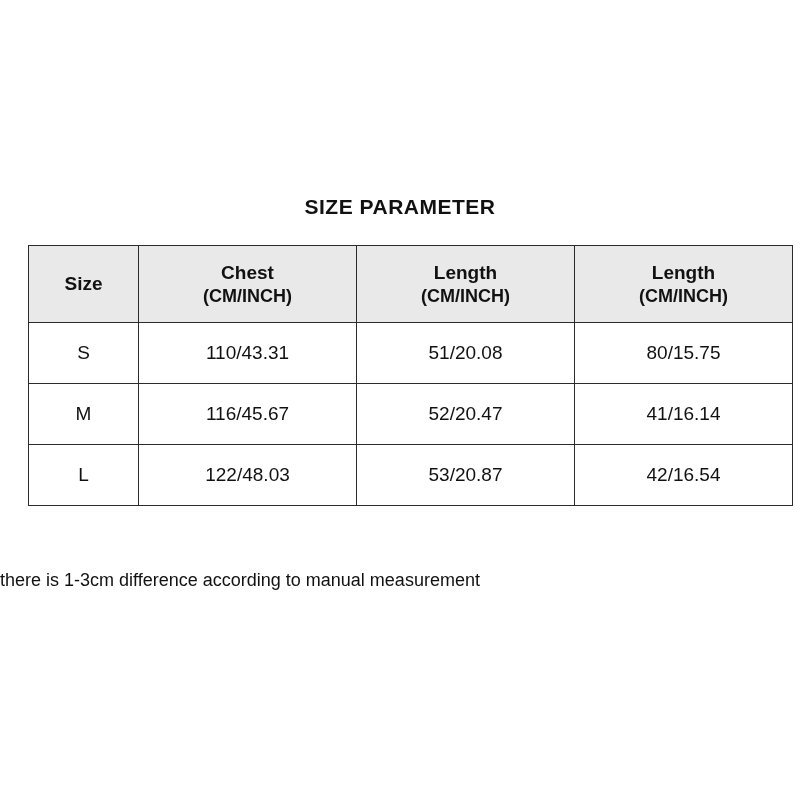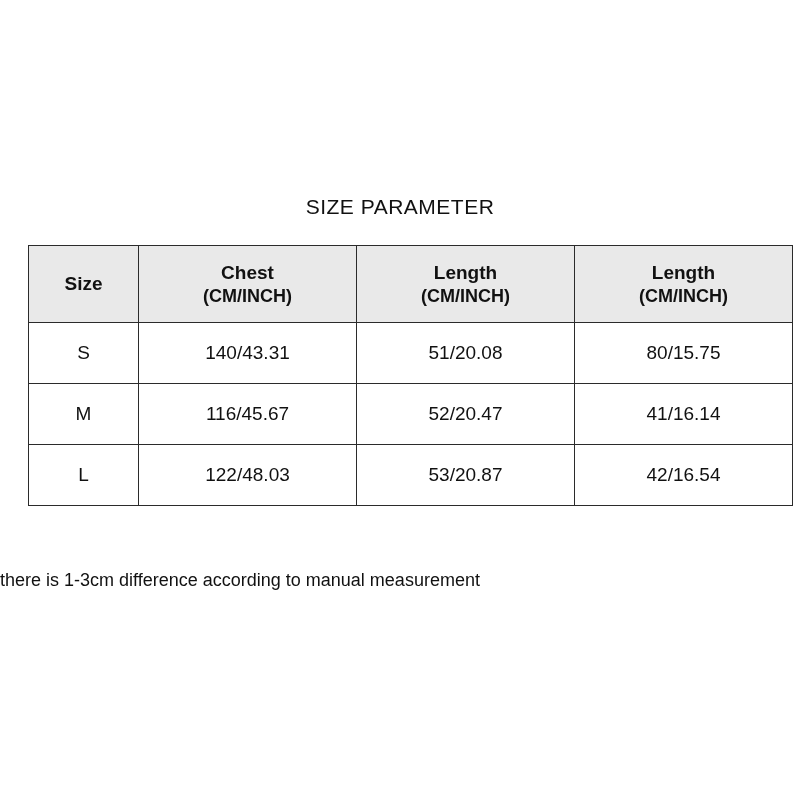--- a/index.html
+++ b/index.html
@@ -20,21 +20,21 @@
     height: 800px;
     box-sizing: border-box;
   }
   .title {
     position: absolute;
     top: 195px;
     left: 0;
     width: 800px;
     text-align: center;
     font-size: 21px;
-    font-weight: normal;
+    font-weight: bold;
     letter-spacing: 0.5px;
     color: #111111;
   }
   .table-wrap {
     position: absolute;
     top: 245px;
     left: 28px;
     width: 744px;
   }
   table.size-table {
@@ -106,21 +106,21 @@
           </th>
           <th class="col-data">
             <span>Length</span>
             <span class="unit">(CM/INCH)</span>
           </th>
         </tr>
       </thead>
       <tbody>
         <tr>
           <td>S</td>
-          <td>140/43.31</td>
+          <td>110/43.31</td>
           <td>51/20.08</td>
           <td>80/15.75</td>
         </tr>
         <tr>
           <td>M</td>
           <td>116/45.67</td>
           <td>52/20.47</td>
           <td>41/16.14</td>
         </tr>
         <tr>

